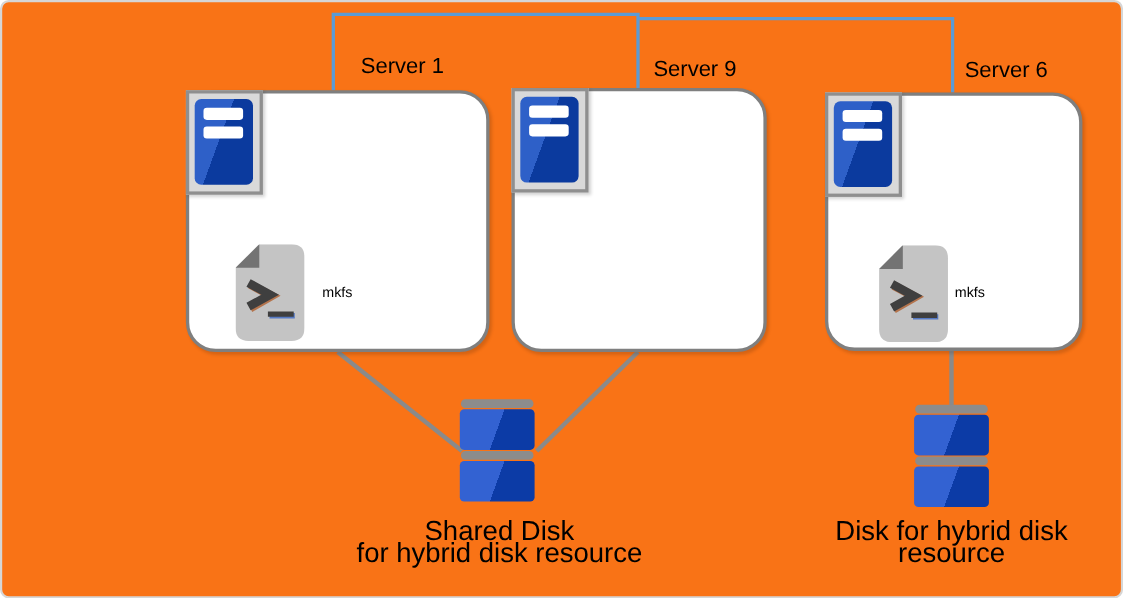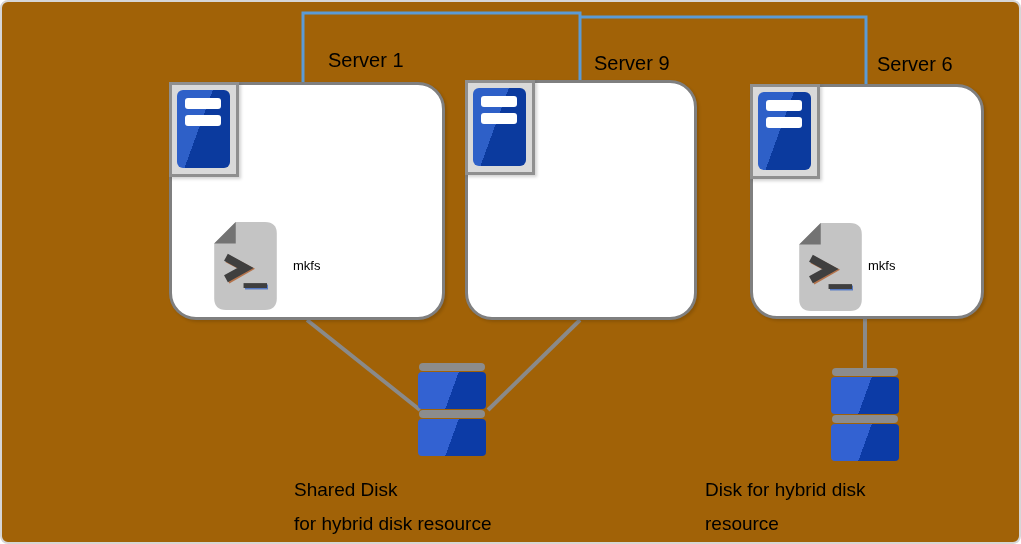--- a/index.html
+++ b/index.html
@@ -2,21 +2,21 @@
 <html style="--interconnect-blue: #5b9bd5; --box-border-gray: #7f7f7f; --link-gray: #8a8a8a; --icon-frame-fill: #d9d9d9; --icon-frame-border: #8f8f8f; --server-blue-light: #2e60c8; --server-blue-dark: #0b3a9e; --disk-blue-light: #3362d2; --disk-blue-dark: #0c3ba6; --disk-bar-gray: #8c8c8c; --script-page-gray: #c4c4c4; --script-fold-gray: #737373; --script-glyph-dark: #3f3f3f; --canvas-border: #d6d6d6;"><head>
 <meta charset="utf-8">
 <style>
   html,body{margin:0;padding:0;background:#fff;}
   .canvas{
     position:relative;
     width:1021px;height:544px;
     box-sizing:border-box;
     border:2px solid var(--canvas-border,#d6d6d6);
     border-radius:8px;
-    background:#a16207;
+    background:#f97316;
     font-family:"Liberation Sans",sans-serif;
     overflow:hidden;
   }
   .wires{position:absolute;left:0;top:0;z-index:0;}
   .wire-blue{fill:none;stroke:var(--interconnect-blue,#5b9bd5);stroke-width:3;}
   .wire-gray{fill:none;stroke:var(--link-gray,#8a8a8a);stroke-width:4;}
   .server-box{
     position:absolute;z-index:1;
     box-sizing:border-box;
     border:3px solid var(--box-border-gray,#7f7f7f);
@@ -58,22 +58,22 @@
     background:linear-gradient(110deg,
       var(--disk-blue-light,#3362d2) 0%,
       var(--disk-blue-light,#3362d2) 50%,
       var(--disk-blue-dark,#0c3ba6) 50%);
   }
   .disk-body + .disk-bar{margin-top:1px;}
   .label{position:absolute;z-index:3;color:#000;}
   .server-label{font-size:20px;line-height:24px;}
   .mkfs-label{font-size:13px;line-height:22px;}
   .disk-label{
-    font-size:19px;line-height:34px;
-    width:320px;text-align:left;white-space:pre-line;
+    font-size:25px;line-height:20px;
+    width:320px;text-align:center;white-space:pre-line;
   }
 </style>
 </head>
 <body>
 
 <div class="canvas">
 
   <svg class="wires" width="1021" height="544" viewBox="0 0 1021 544">
     <polyline class="wire-blue" points="301,80 301,11 578,11 578,81"></polyline>
     <polyline class="wire-blue" points="578,15 864,15 864,82"></polyline>

